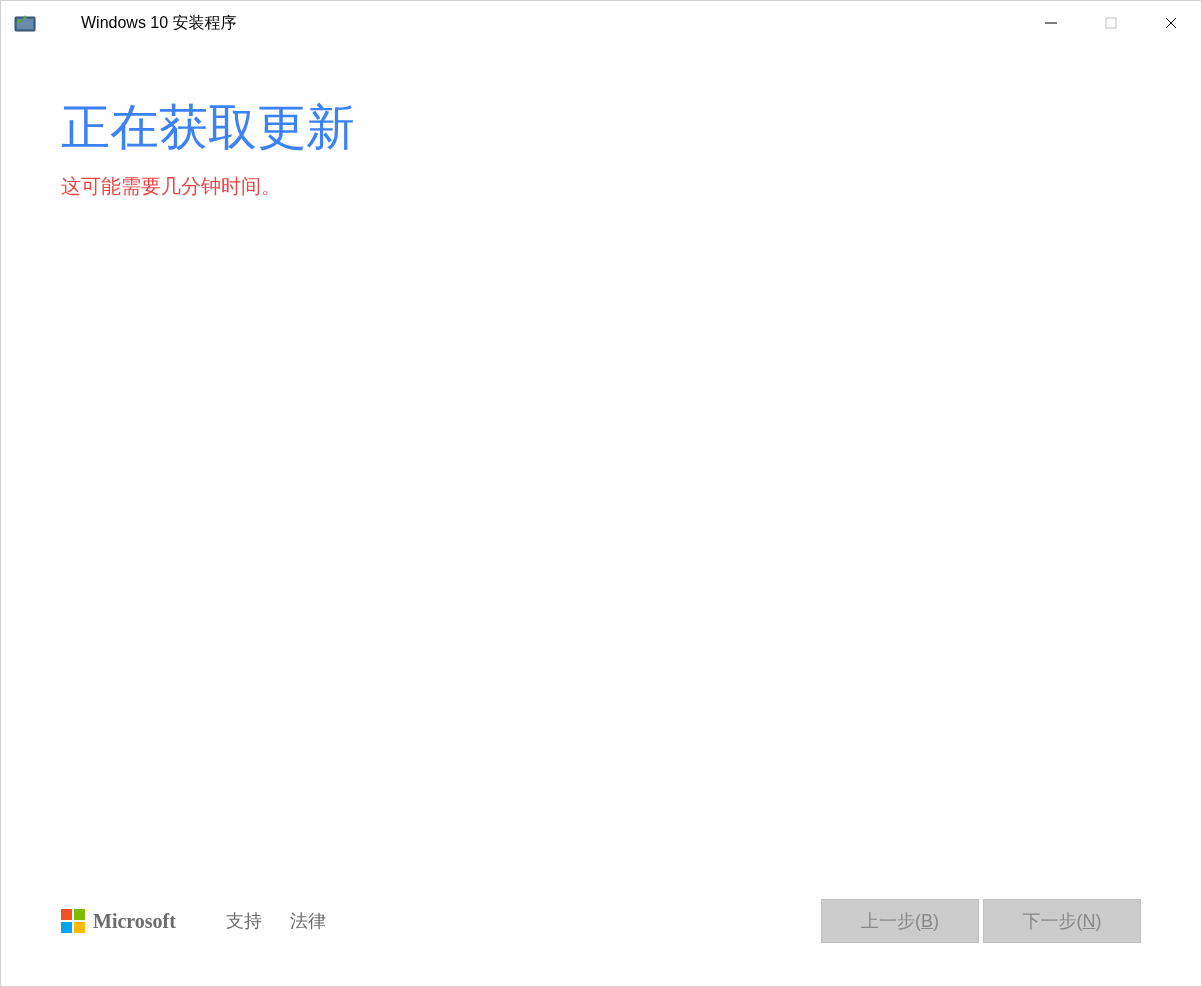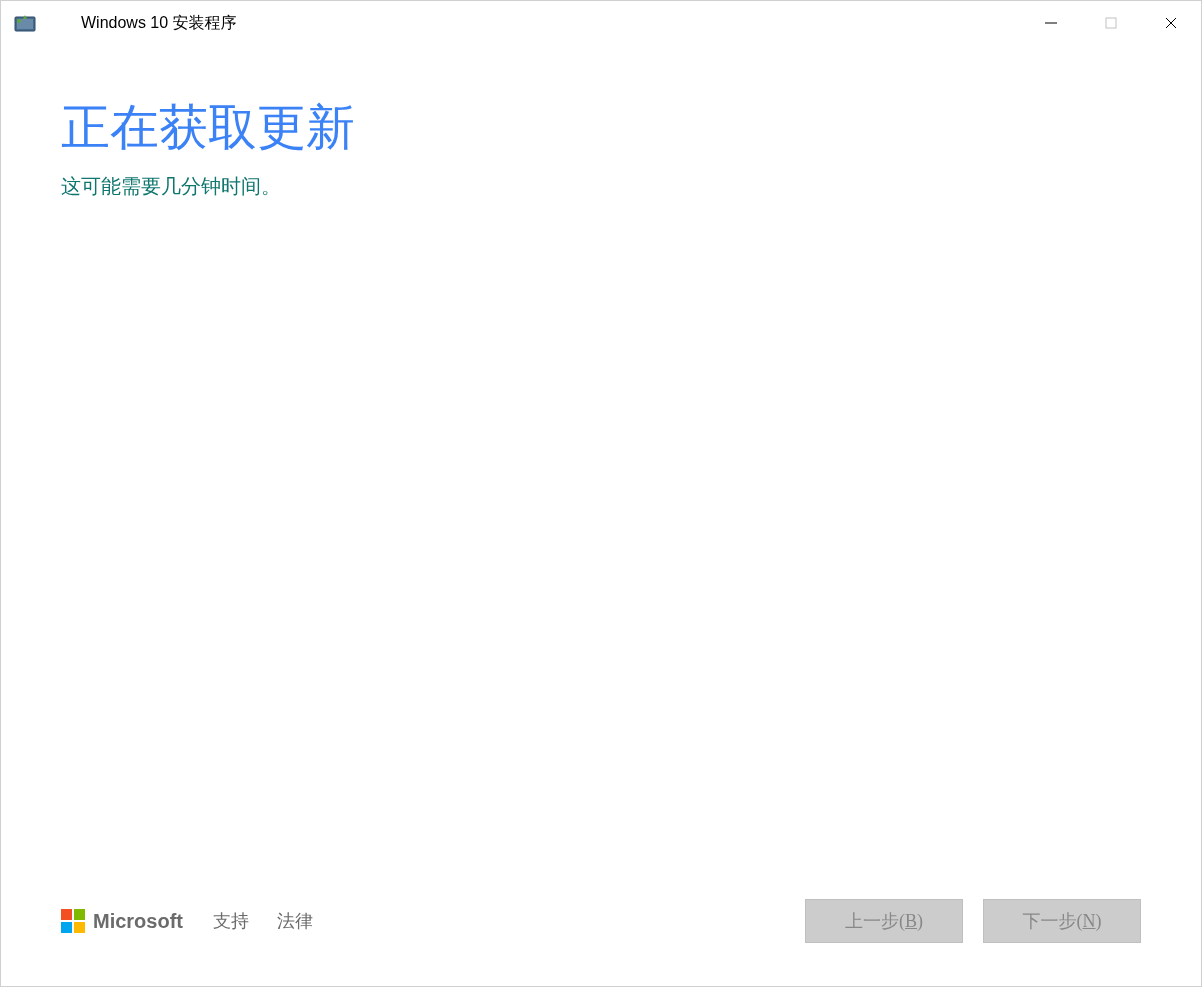--- a/index.html
+++ b/index.html
@@ -60,21 +60,21 @@
       flex-direction: column;
     }
     .heading {
       font-size: 49px;
       font-weight: 400;
       color: #3b82f6;
       margin-bottom: 12px;
     }
     .subheading {
       font-size: 20px;
-      color: #0f766e;
+      color: #ef4444;
       margin-bottom: 50px;
     }
     .progress-row {
       display: flex;
       align-items: center;
       gap: 18px;
       padding-left: 8px;
     }
     .spinner {
       width: 30px;
@@ -96,20 +96,21 @@
       display: flex;
       align-items: center;
       padding: 0 60px 40px 60px;
       height: 90px;
     }
     .ms-brand {
       display: flex;
       align-items: center;
       gap: 8px;
       margin-right: 30px;
+      font-family: Liberation Serif, serif;
     }
     .ms-logo {
       width: 24px;
       height: 24px;
       display: grid;
       grid-template-columns: 1fr 1fr;
       grid-template-rows: 1fr 1fr;
       gap: 2px;
     }
     .ms-logo div:nth-child(1) { background: #f25022; }
@@ -117,32 +118,32 @@
     .ms-logo div:nth-child(3) { background: #00a4ef; }
     .ms-logo div:nth-child(4) { background: #ffb900; }
     .ms-text {
       font-size: 20px;
       color: #6b6b6b;
       font-weight: 600;
     }
     .footer-links {
       display: flex;
       gap: 28px;
+      margin-left: 20px;
     }
     .footer-link {
       font-size: 18px;
       color: #6b6b6b;
     }
     .footer-spacer {
       flex: 1;
     }
     .nav-buttons {
       display: flex;
-      gap: 20px;
-      font-family: Liberation Serif, serif;
+      gap: 4px;
     }
     .nav-btn {
       width: 158px;
       height: 44px;
       background: #cccccc;
       border: 1px solid #bfbfbf;
       font-size: 18px;
       color: #888888;
       font-family: inherit;
       display: flex;

